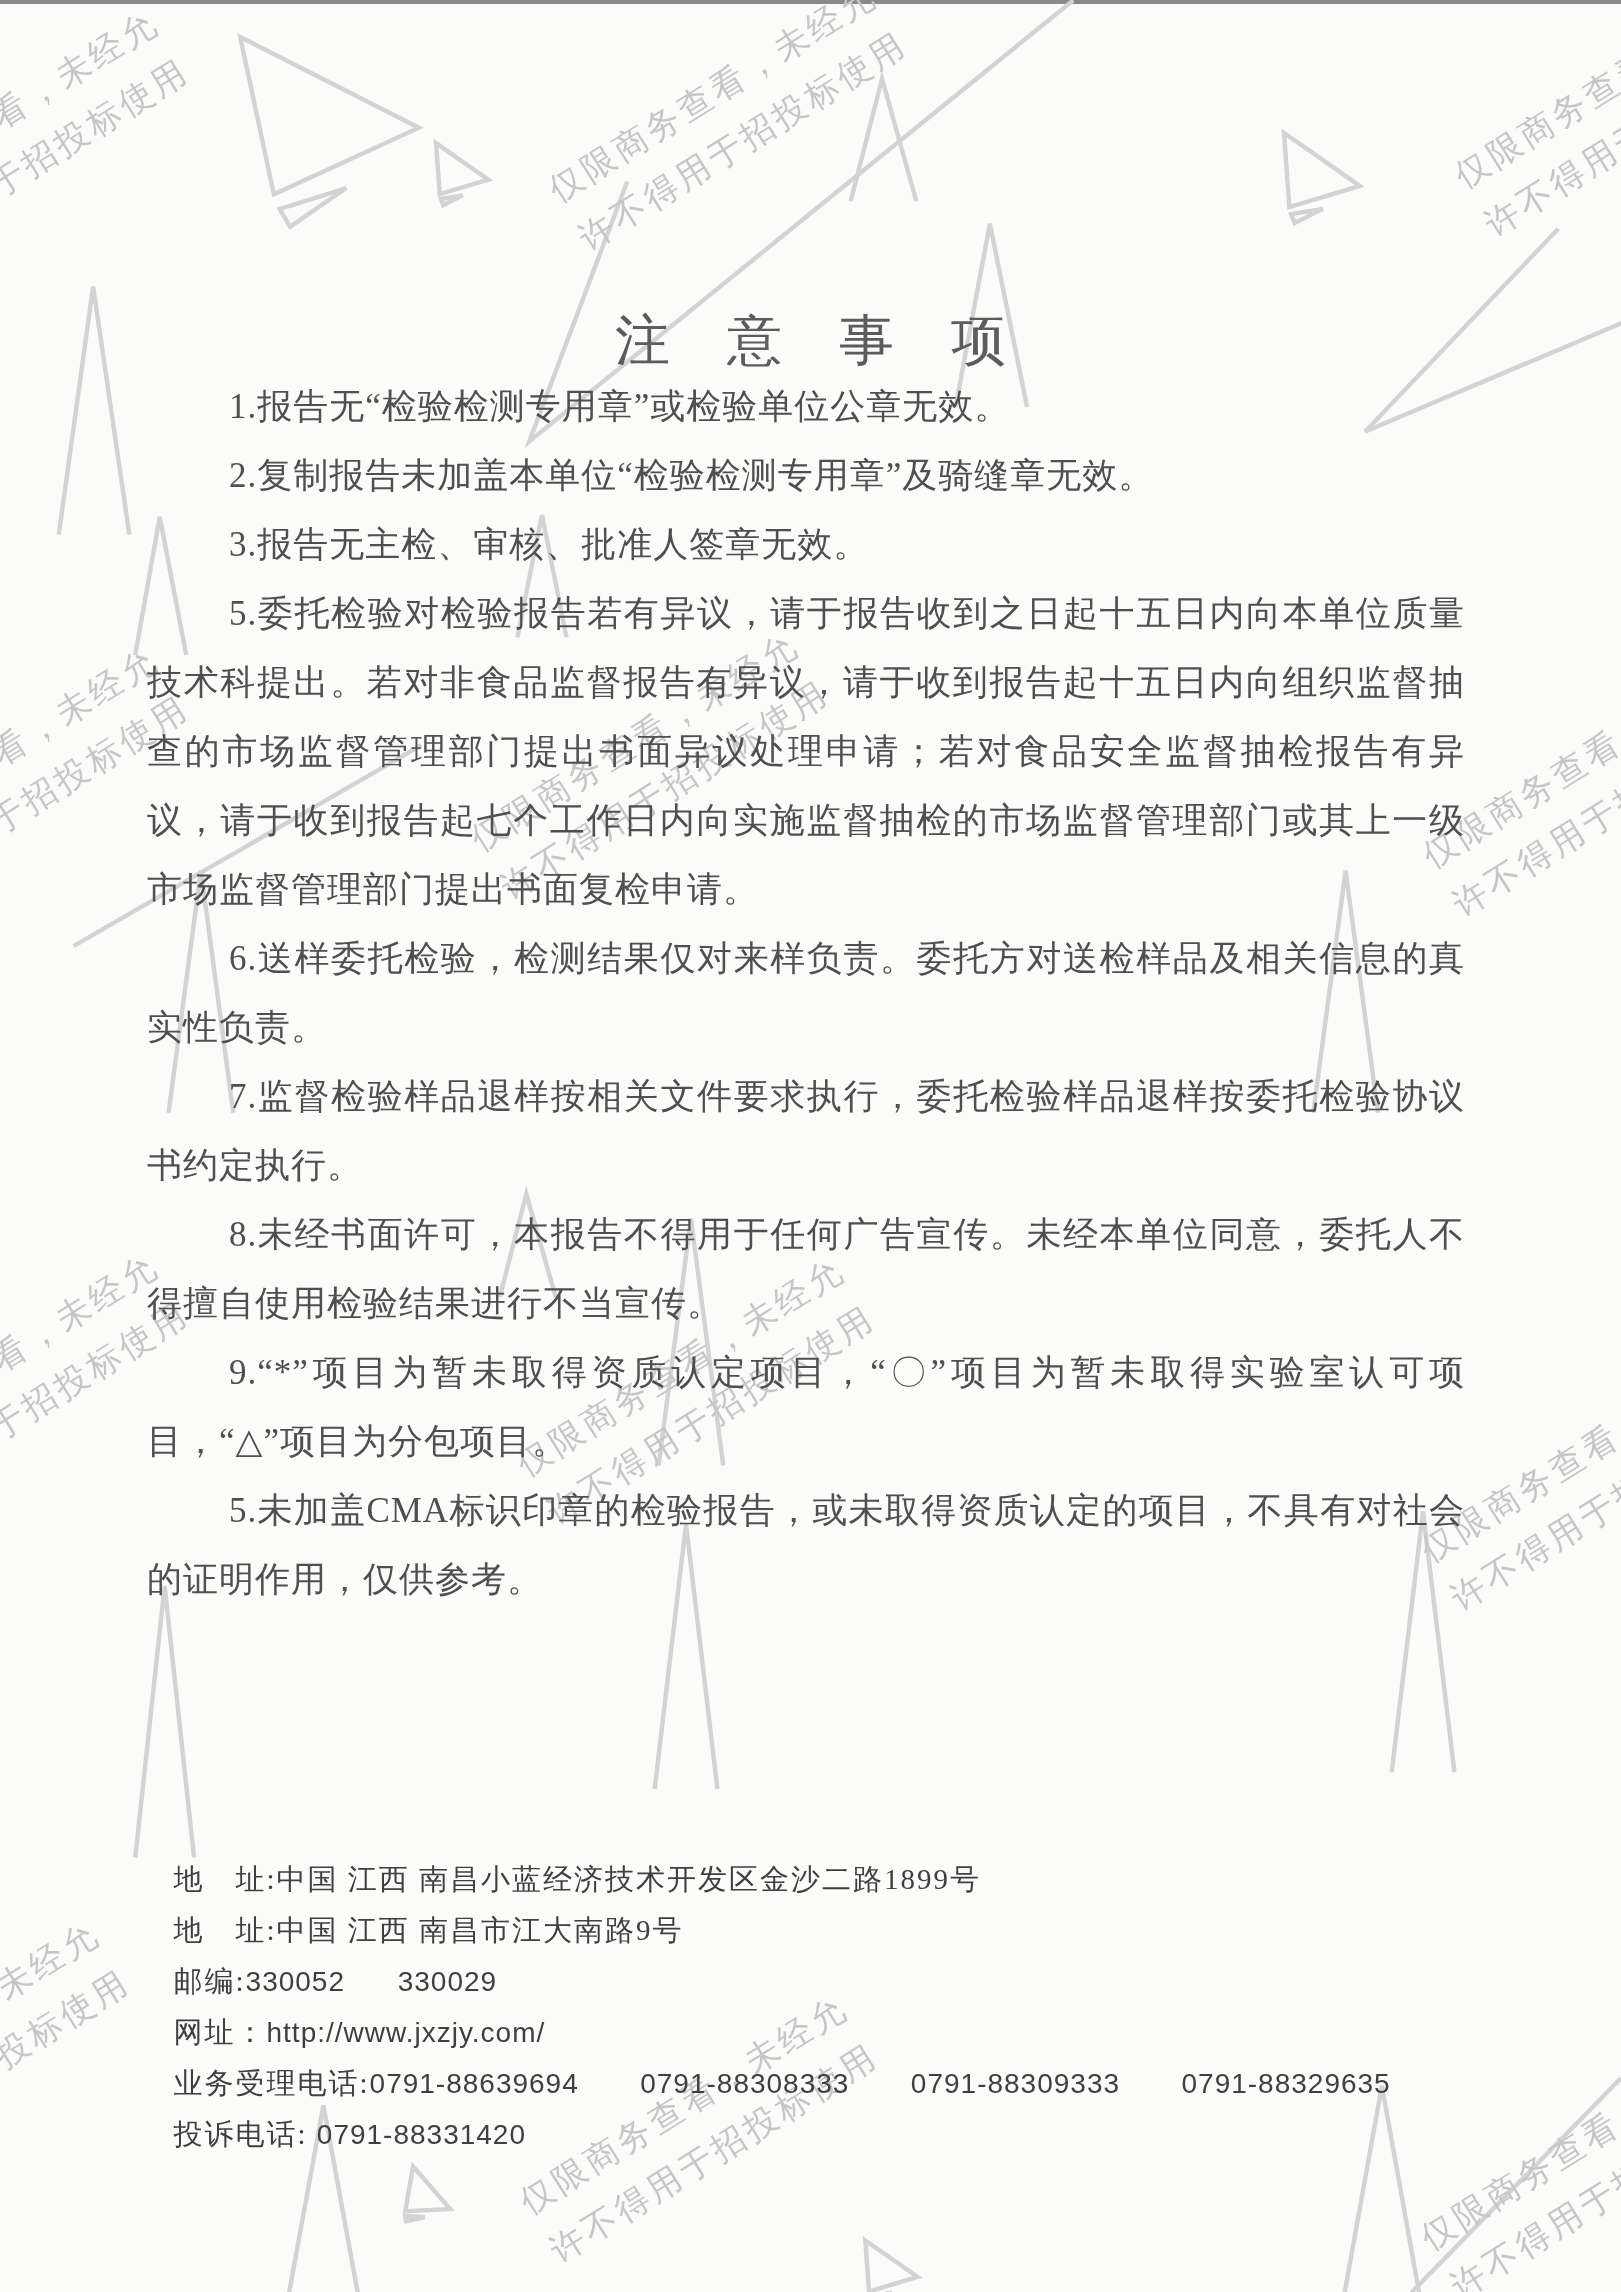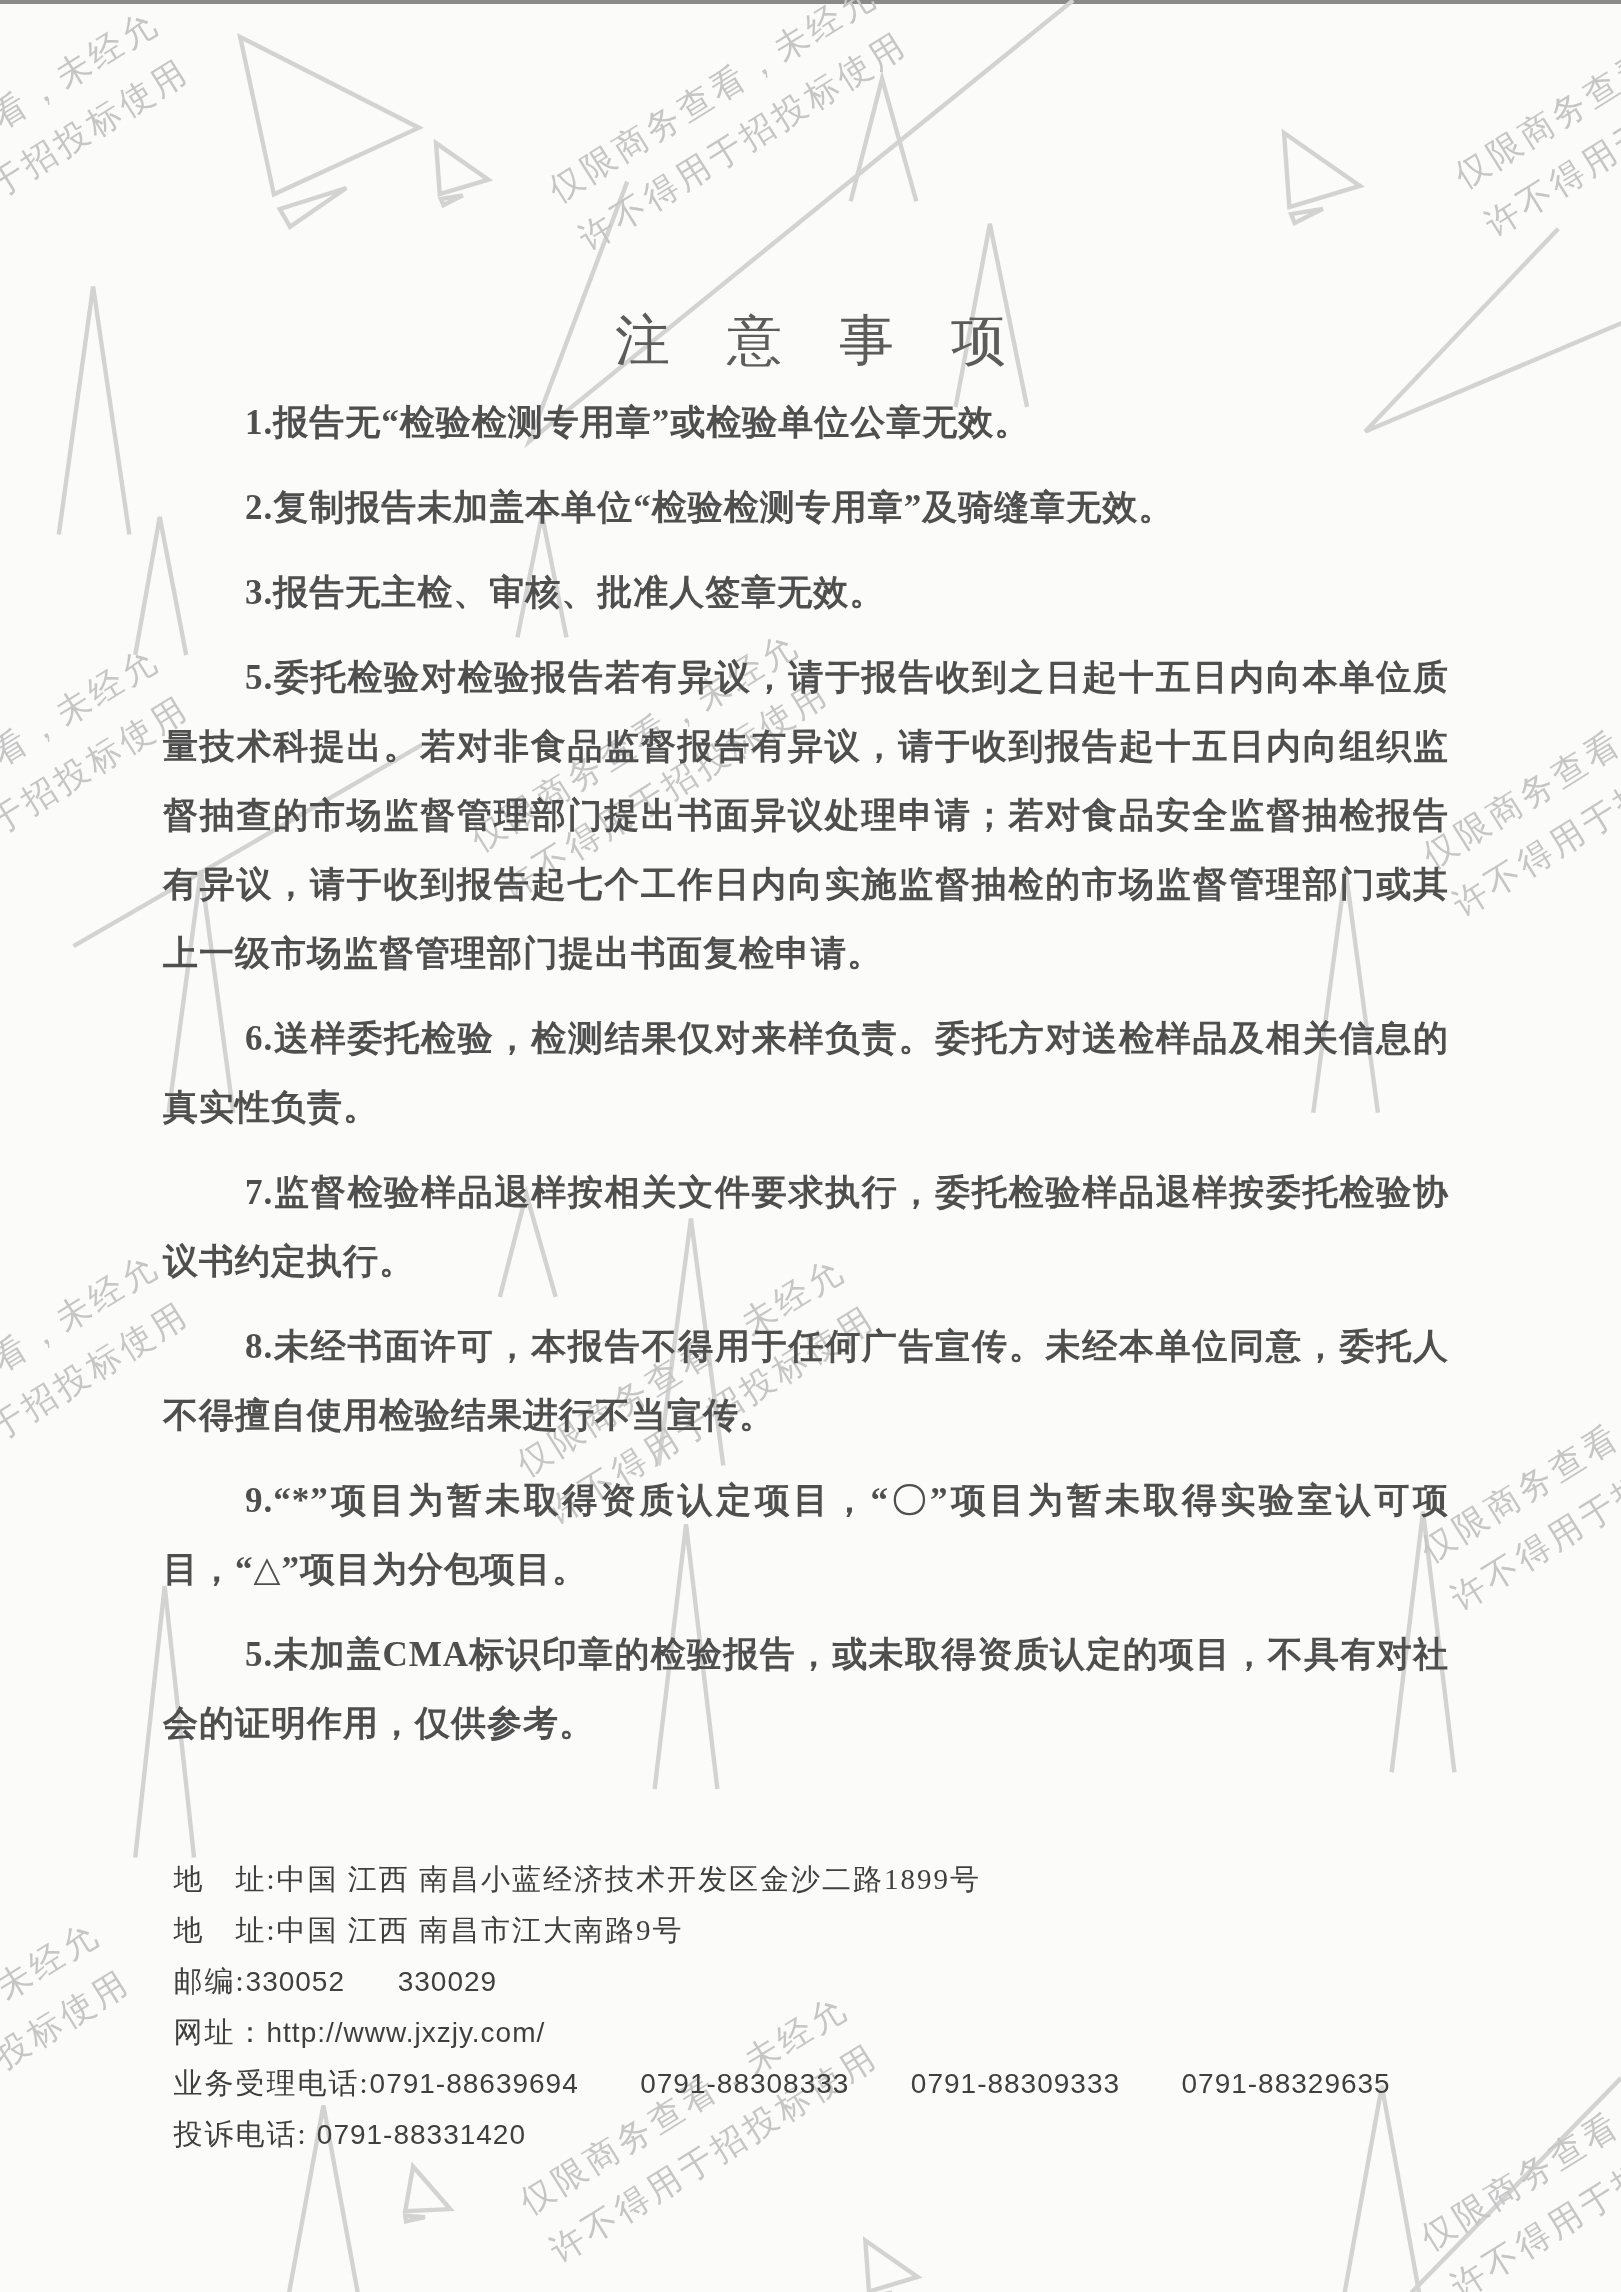--- a/index.html
+++ b/index.html
@@ -10,22 +10,22 @@
   
   #wm-layer{position:absolute;left:0;top:0;width:100%;height:100%;pointer-events:none;}
   .wm-tile{position:absolute;transform:rotate(-32deg);transform-origin:0 0;
            font-family:"Liberation Sans","DejaVu Sans",sans-serif;
            font-size:34px;line-height:57px;letter-spacing:3.9px;white-space:nowrap;}
   #wm-shapes{position:absolute;left:0;top:0;}
   
   #title{position:absolute;left:0;top:272px;width:100%;text-align:center;
          font-size:55px;color:#5c5c5c;letter-spacing:57px;text-indent:57px;font-weight:400;margin-top:32px;}
   #notes{position:absolute;left:147px;top:372px;width:1318px;color:#4f4f4f;}
-  #notes p{margin:16px;font-size:35px;line-height:69px;text-indent:82px;text-align:justify;
-           letter-spacing:1px;font-weight:bold;}
+  #notes p{margin:0;font-size:35px;line-height:69px;text-indent:82px;text-align:justify;
+           letter-spacing:1px;}
   
   #footer{position:absolute;left:118px;top:1803px;color:#3f3f3f;}
   .f-line{height:51px;line-height:51px;font-size:29px;letter-spacing:2px;white-space:pre;}
   .f-label{font-family:"Liberation Serif","DejaVu Serif",serif;}
   .f-value{font-family:Liberation Serif, serif;}
   .f-value.mono{font-family:Liberation Sans, sans-serif;font-size:28px;letter-spacing:1px;}
 </style>
 </head>
 <body>
 

